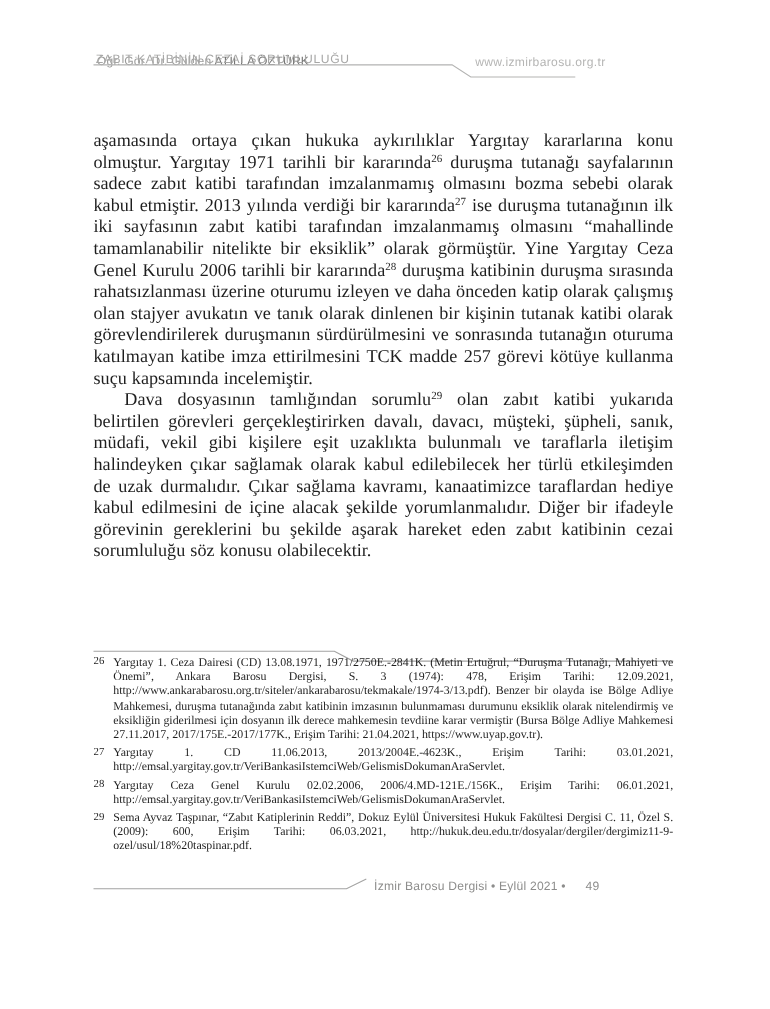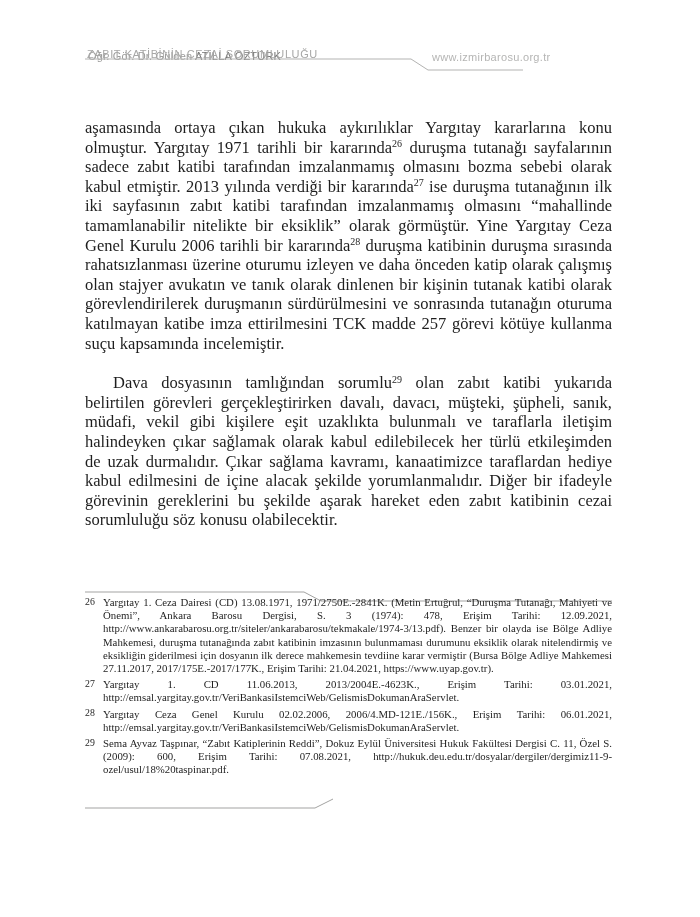--- a/index.html
+++ b/index.html
@@ -14,21 +14,21 @@
   .website{position:absolute;left:432px;top:51px;font-size:11px;letter-spacing:.3px;
            color:#b5b5b4;white-space:nowrap;}
   .article-title{position:absolute;left:87px;top:48px;font-size:11px;letter-spacing:.6px;
            color:#a7a7a6;white-space:nowrap;}
 
   
   .body-text{position:absolute;left:85px;top:118px;width:527px;
              font-family:Liberation Serif, serif;font-size:16.5px;line-height:19.6px;
              color:#1e1e1e;text-align:justify;word-spacing:.5px;}
   .para.indent{text-indent:28px;}
-  .para + .para{margin-top:20px;}
+  .para + .para{}
   .supref{font-size:10px;position:relative;top:-5.5px;line-height:0;}
 
   
   .fn-sep{position:absolute;left:0;top:585px;}
   .footnotes{position:absolute;left:85px;top:596px;width:527px;
              font-family:"Liberation Serif",serif;font-size:10.8px;line-height:13.2px;
              color:#1e1e1e;}
   .footnote{display:flex;margin-bottom:3px;}
   .fn-num{flex:0 0 18px;font-size:9.8px;position:relative;top:-1.5px;}
   .fn-text{flex:1;text-align:justify;}
@@ -73,21 +73,25 @@
       <div class="footnote">
         <span class="fn-num">27</span>
         <div class="fn-text"><span>Yargıtay 1. CD 11.06.2013, 2013/2004E.-4623K., Erişim Tarihi: 03.01.2021, http://emsal.yargitay.gov.tr/VeriBankasiIstemciWeb/GelismisDokumanAraServlet.</span></div>
       </div>
       <div class="footnote">
         <span class="fn-num">28</span>
         <div class="fn-text"><span>Yargıtay Ceza Genel Kurulu 02.02.2006, 2006/4.MD-121E./156K., Erişim Tarihi: 06.01.2021, http://emsal.yargitay.gov.tr/VeriBankasiIstemciWeb/GelismisDokuman</span><span class="fn-link">AraServlet</span><span>.</span></div>
       </div>
       <div class="footnote">
         <span class="fn-num">29</span>
-        <div class="fn-text"><span>Sema Ayvaz Taşpınar, “Zabıt Katiplerinin Reddi”, Dokuz Eylül Üniversitesi Hukuk Fakültesi Dergisi C. 11, Özel S. (2009): 600, Erişim Tarihi: 07.08.2021, </span><span class="fn-link">http://hukuk.deu.edu.tr/dosyalar/dergiler/dergimiz11-9-ozel/usul/18%20taspinar.pdf</span><span>.</span></div>
+        <div class="fn-text"><span>Sema Ayvaz Taşpınar, “Zabıt Katiplerinin Reddi”, Dokuz Eylül Üniversitesi Hukuk Fakültesi Dergisi C. 11, Özel S. (2009): 600, Erişim Tarihi: 06.03.2021, </span><span class="fn-link">http://hukuk.deu.edu.tr/dosyalar/dergiler/dergimiz11-9-ozel/usul/18%20taspinar.pdf</span><span>.</span></div>
       </div>
     </div>
 
   <svg class="footer-rule" width="700" height="18" viewBox="0 0 700 18">
     <polyline points="85,13 315,13 333,4" fill="none" stroke="#a3a3a2" stroke-width="1"></polyline>
   </svg>
+  <div class="footer-text">
+    <span>İzmir Barosu Dergisi • Eylül 2021 •</span>
+    <span>49</span>
+  </div>
 
 </div>
 
 </body></html>

